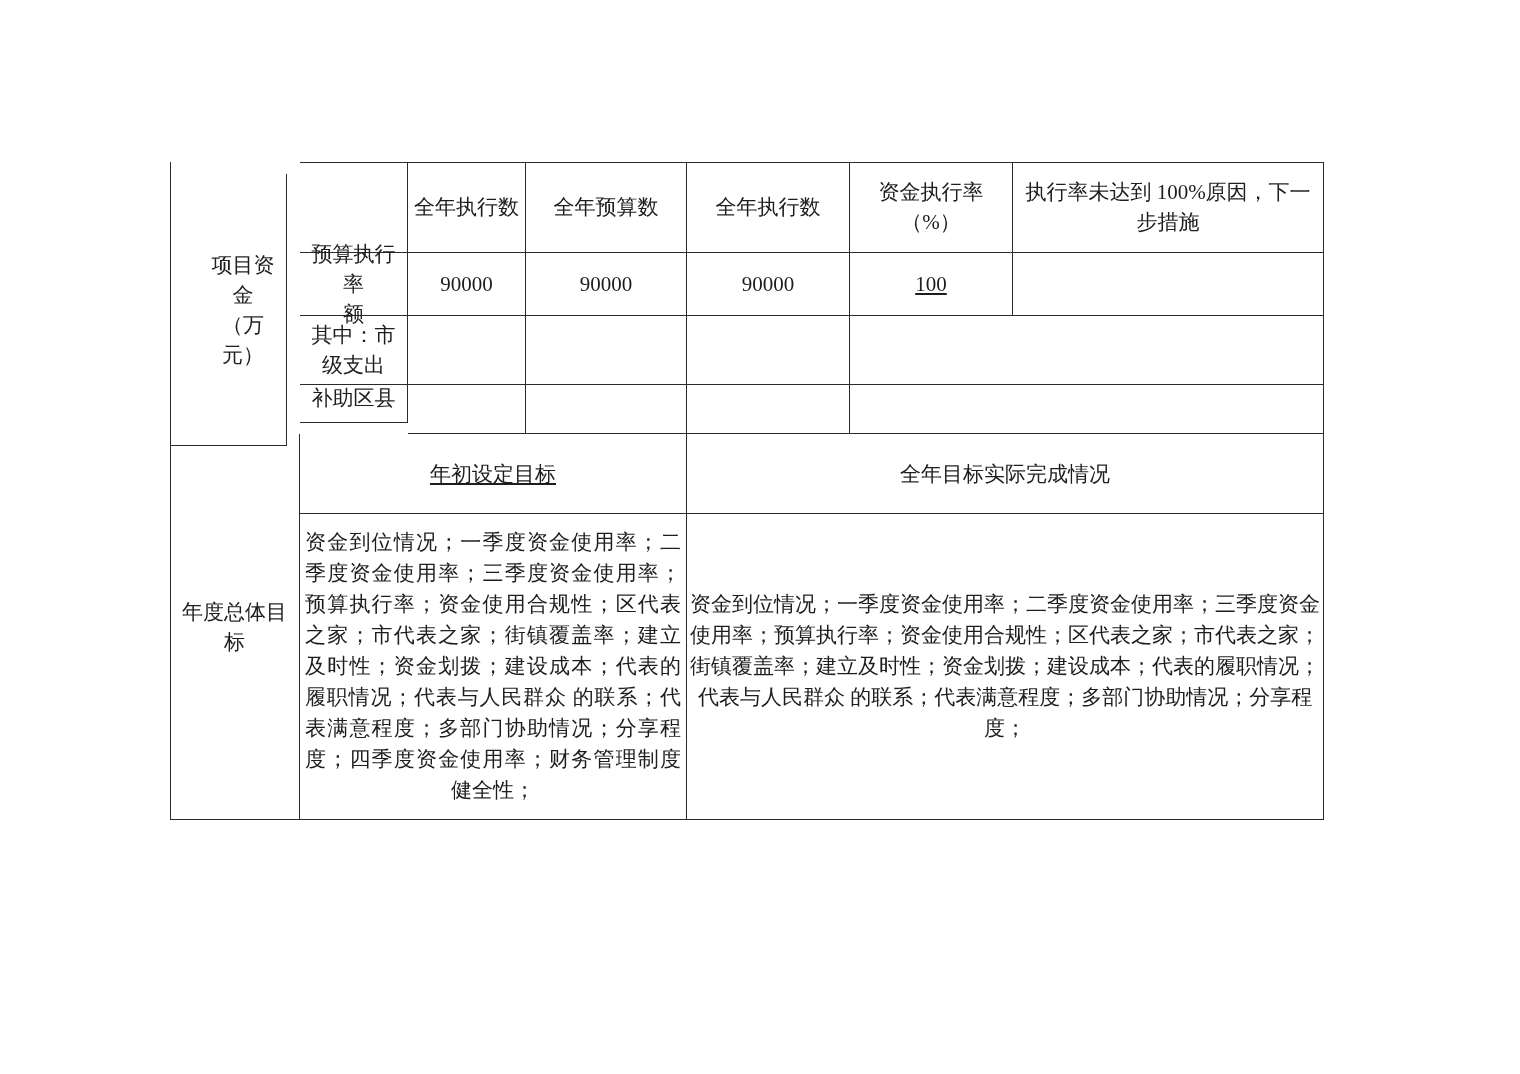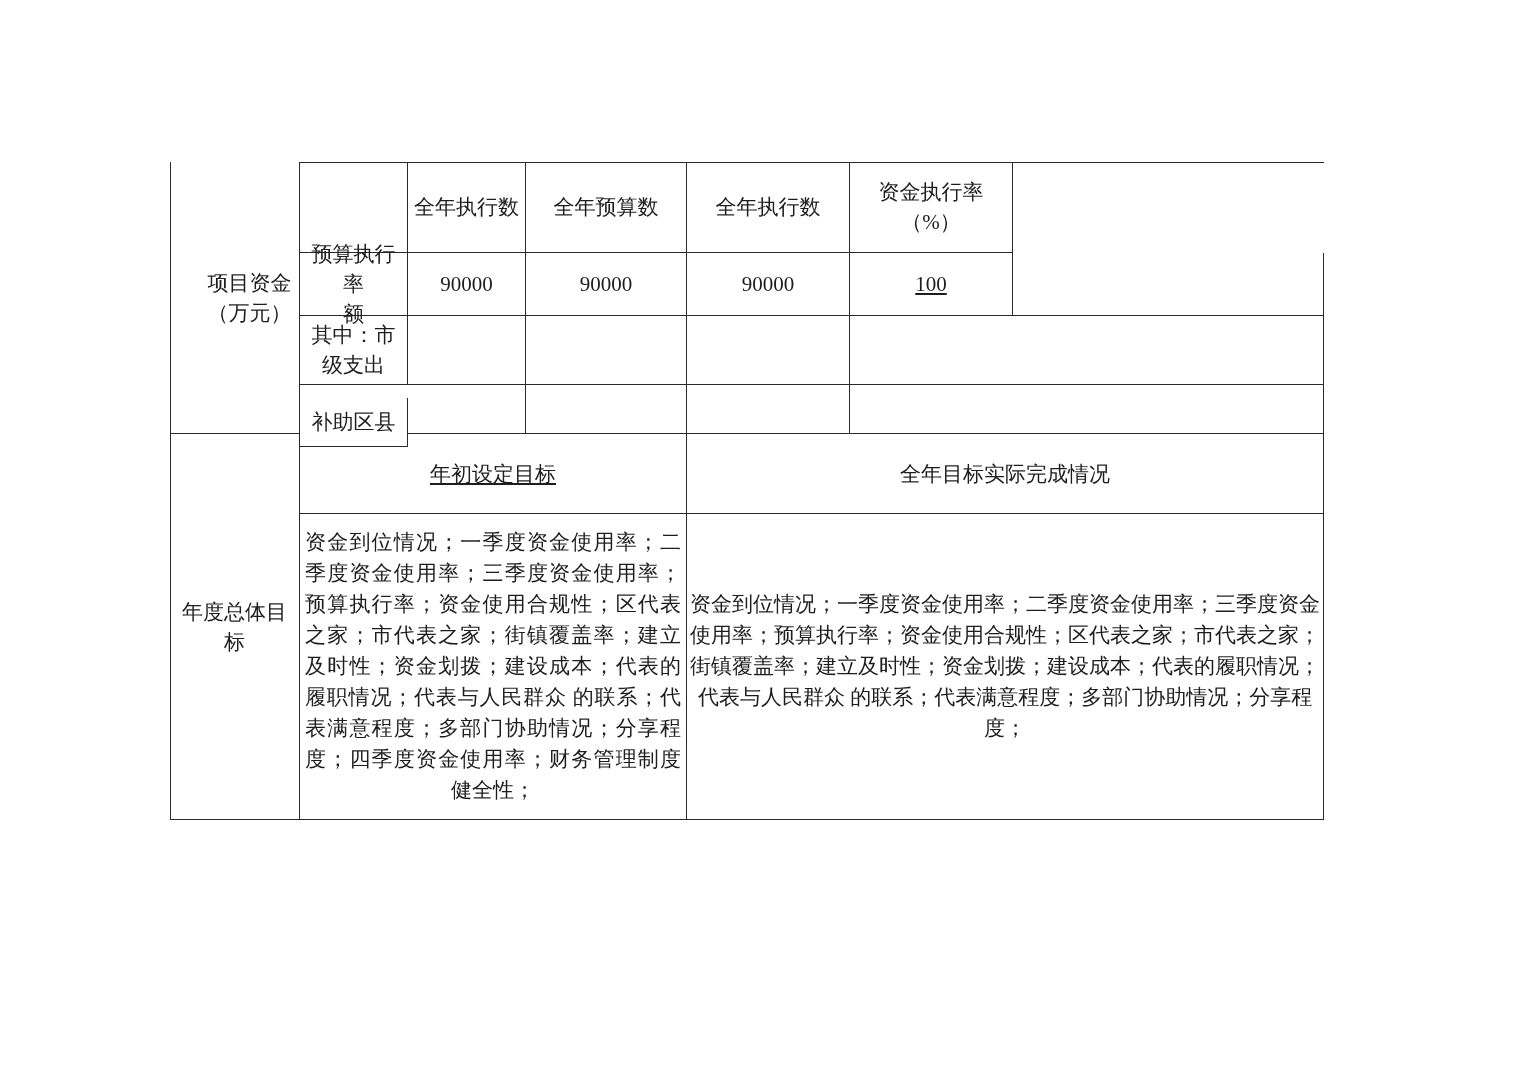--- a/index.html
+++ b/index.html
@@ -48,42 +48,42 @@
     text-align-last: center;
     -moz-text-align-last: center;
     line-height: 31px;
   }
   .center-para {
     text-align: center;
     line-height: 31px;
   }
 
   
-  .a1  { left: 0;   top: 0;   width: 130px; height: 272px; padding-left: 32px; }   
+  .a1  { left: 0;   top: 12px;   width: 117px; height: 272px; padding-left: 32px; }   
   .bh  { left: 130px; top: 0; width: 108px; height: 91px; }
   .ch  { left: 238px; top: 0; width: 118px; height: 91px; }
   .dh  { left: 356px; top: 0; width: 161px; height: 91px; text-align: right; }
   .eh  { left: 517px; top: 0; width: 163px; height: 91px; }
   .fh  { left: 680px; top: 0; width: 163px; height: 91px; }
   .gh  { left: 843px; top: 0; width: 311px; height: 91px; }
 
   .r2b { left: 130px; top: 91px; width: 108px; height: 63px; }
   .r2c { left: 238px; top: 91px; width: 118px; height: 63px; }
   .r2d { left: 356px; top: 91px; width: 161px; height: 63px; }
   .r2e { left: 517px; top: 91px; width: 163px; height: 63px; }
   .r2f { left: 680px; top: 91px; width: 163px; height: 63px; text-decoration: underline; }
   .r2g { left: 843px; top: 91px; width: 311px; height: 63px; }
 
   .r3b { left: 130px; top: 154px; width: 108px; height: 69px; }
   .r3c { left: 238px; top: 154px; width: 118px; height: 69px; }
   .r3d { left: 356px; top: 154px; width: 161px; height: 69px; }
   .r3e { left: 517px; top: 154px; width: 163px; height: 69px; }
   .r3fg{ left: 680px; top: 154px; width: 474px; height: 69px; }
 
-  .r4b { left: 130px; top: 236px; width: 108px; height: 49px; }
+  .r4b { left: 130px; top: 212px; width: 108px; height: 49px; }
   .r4c { left: 238px; top: 223px; width: 118px; height: 49px; }
   .r4d { left: 356px; top: 223px; width: 161px; height: 49px; }
   .r4e { left: 517px; top: 223px; width: 163px; height: 49px; }
   .r4fg{ left: 680px; top: 223px; width: 474px; height: 49px; }
 
   
   .a2  { left: 0;    top: 272px; width: 130px; height: 386px; }
   .h1  { left: 130px; top: 272px; width: 387px; height: 80px; text-decoration: underline; }
   .h2  { left: 517px; top: 272px; width: 637px; height: 80px; }
   .c1  { left: 130px; top: 352px; width: 387px; height: 306px; padding: 0 5px; }
@@ -98,20 +98,22 @@
     <div class="top-line"></div>
 
     <div class="cell a1">项目资金
 （万元）</div>
     <div class="cell bh"></div>
     <div class="cell ch">全年执行数</div>
     <div class="cell dh">全年预算数</div>
     <div class="cell eh">全年执行数</div>
     <div class="cell fh">资金执行率
 （%）</div>
+    <div class="cell gh">执行率未达到 100%原因，下一
+步措施</div>
 
     <div class="cell r2b">预算执行率
 额</div>
     <div class="cell r2c">90000</div>
     <div class="cell r2d">90000</div>
     <div class="cell r2e">90000</div>
     <div class="cell r2f">100</div>
     <div class="cell r2g"></div>
 
     <div class="cell r3b">其中：市

